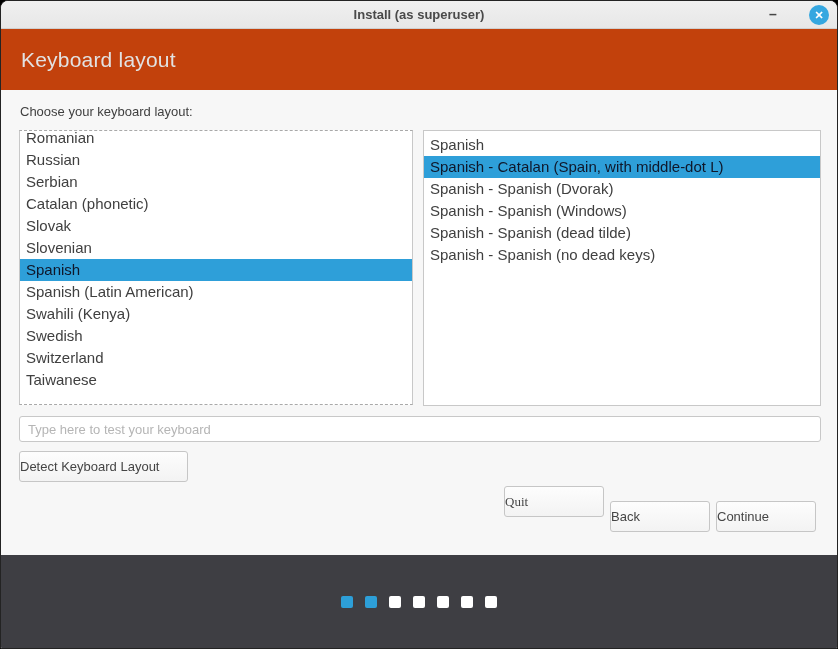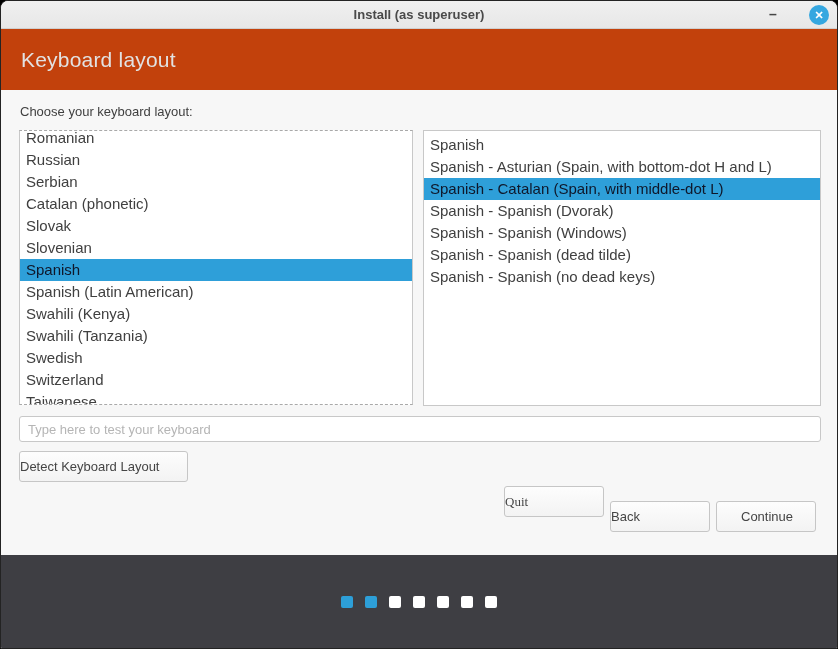--- a/index.html
+++ b/index.html
@@ -79,21 +79,21 @@
   .gtk-btn {
     position: absolute; height: 31px;
     background: linear-gradient(#fdfdfd, #f3f3f3);
     border: 1px solid #c6c6c6; border-radius: 3px;
     font-family: "Liberation Sans", sans-serif; font-size: 13px; color: #454545;
     text-align: left; cursor: default;
   }
   .detect-btn { left: 18px; top: 361px; width: 169px; }
   .quit-btn { left: 503px; top: 396px; width: 100px; font-family: Liberation Serif, serif; }
   .back-btn { left: 609px; top: 411px; width: 100px; }
-  .continue-btn { left: 715px; top: 411px; width: 100px; padding-left: 24px; }
+  .continue-btn { left: 715px; top: 411px; width: 100px; }
   
   .footer {
     position: absolute; top: 554px; left: 0; right: 0; height: 95px;
     background: #3e3e43;
   }
   .dots {
     position: absolute; left: 0; right: 0; top: 41px;
     display: flex; justify-content: center; gap: 12px;
   }
   .dot { width: 12px; height: 12px; border-radius: 2px; background: #fff; }
@@ -121,31 +121,29 @@
       <div class="rows">
           <div class="list-row">Romanian</div>
           <div class="list-row">Russian</div>
           <div class="list-row">Serbian</div>
           <div class="list-row">Catalan (phonetic)</div>
           <div class="list-row">Slovak</div>
           <div class="list-row">Slovenian</div>
           <div class="list-row selected">Spanish</div>
           <div class="list-row">Spanish (Latin American)</div>
           <div class="list-row">Swahili (Kenya)</div>
-          <div class="list-row">Swahili (Tanzania)</div>
           <div class="list-row">Swedish</div>
           <div class="list-row">Switzerland</div>
           <div class="list-row">Taiwanese</div>
         </div>
     </div>
 
     <div class="list-box list-right">
       <div class="rows">
           <div class="list-row">Spanish</div>
-          <div class="list-row">Spanish - Asturian (Spain, with bottom-dot H and L)</div>
           <div class="list-row selected">Spanish - Catalan (Spain, with middle-dot L)</div>
           <div class="list-row">Spanish - Spanish (Dvorak)</div>
           <div class="list-row">Spanish - Spanish (Windows)</div>
           <div class="list-row">Spanish - Spanish (dead tilde)</div>
           <div class="list-row">Spanish - Spanish (no dead keys)</div>
         </div>
     </div>
 
     <input class="test-input" type="text" placeholder="Type here to test your keyboard" style="">
 

